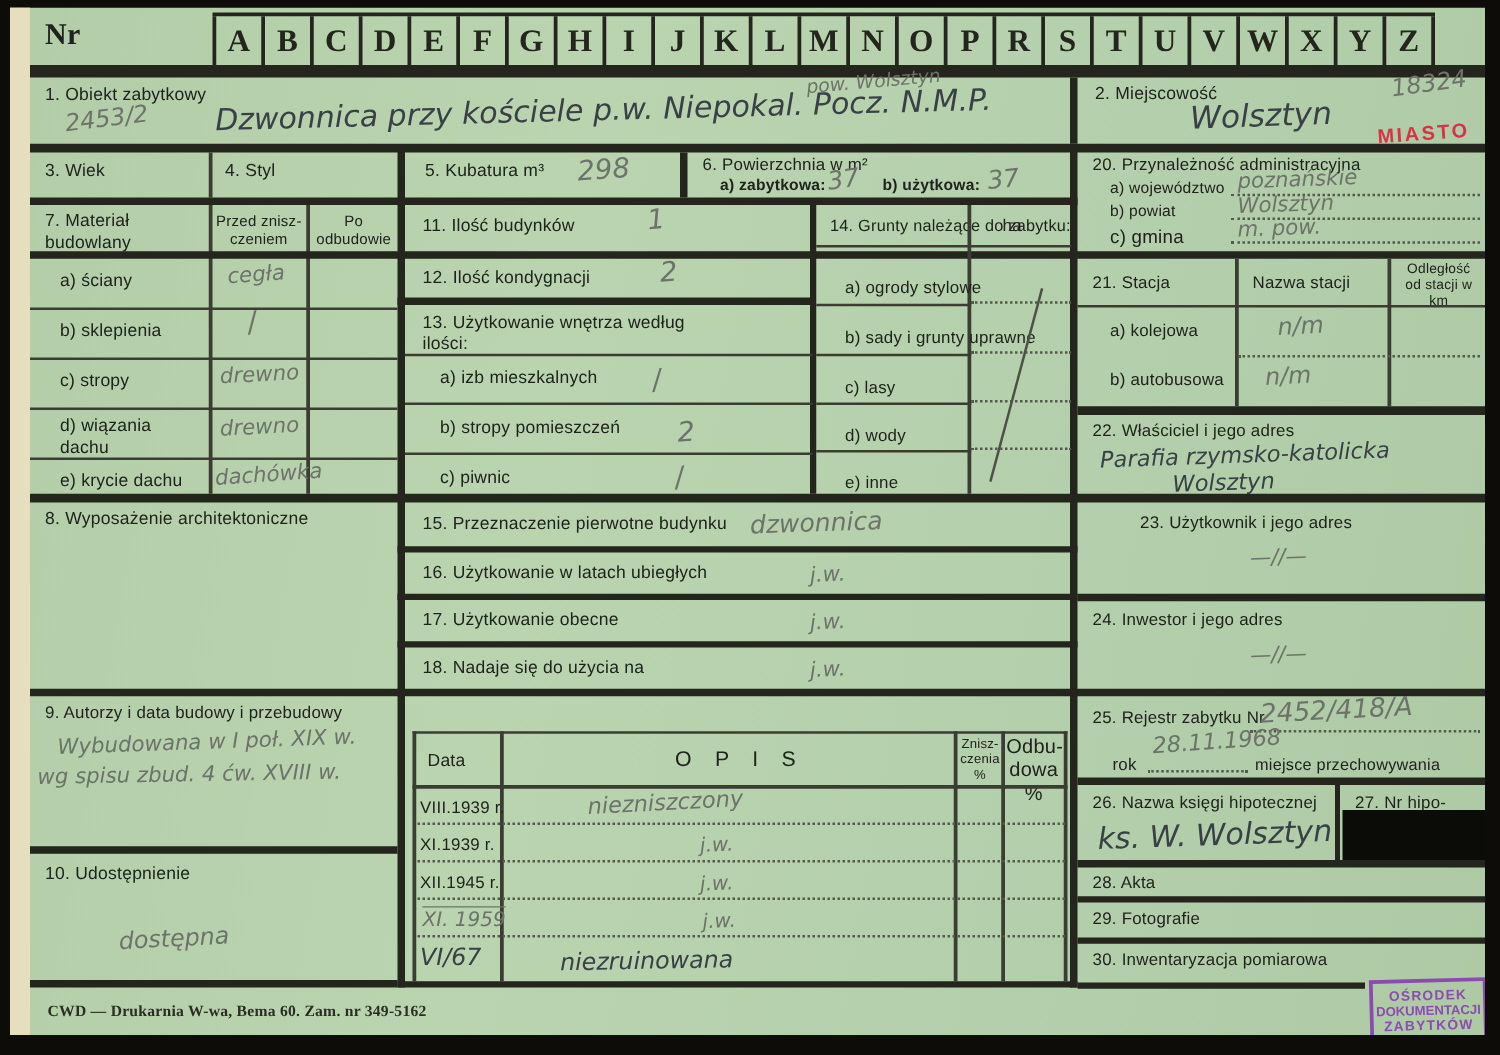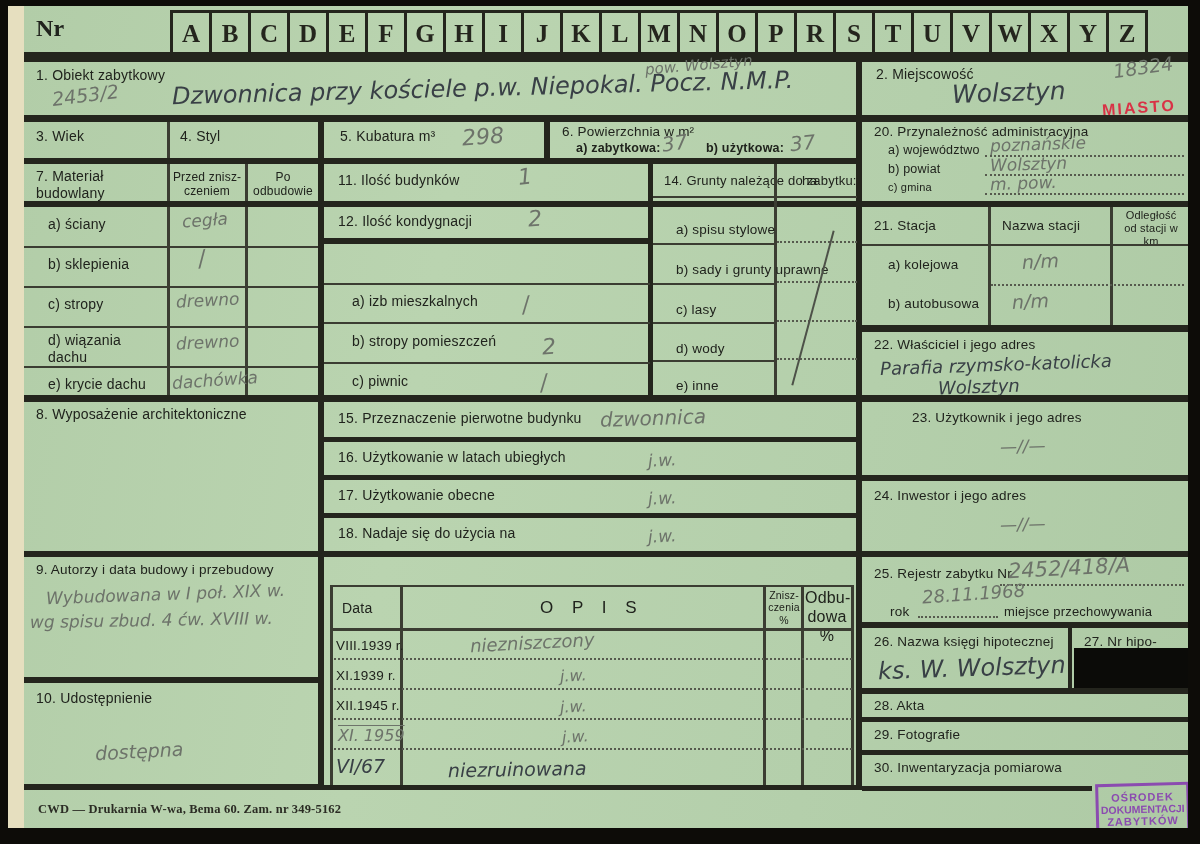--- a/index.html
+++ b/index.html
@@ -84,21 +84,21 @@
   <div class="bar" style="left:24px;top:158px;width:838px;height:6px;"></div>
 
   <div class="bar" style="left:856px;top:119px;width:6px;height:671px;"></div>
   <div class="l" style="left:874px;top:124px;font-size:13.5px;">20. Przynależność administracyjna</div>
   <div class="l" style="left:888px;top:143px;font-size:12.5px;">a) województwo</div>
   <div class="hw pen" style="left:990px;top:136px;font-size:17px;transform:rotate(-2deg);">poznańskie</div>
   <div class="dot" style="left:985px;top:155px;width:199px;"></div>
   <div class="l" style="left:888px;top:162px;font-size:12.5px;">b) powiat</div>
   <div class="hw pen" style="left:990px;top:156px;font-size:17px;transform:rotate(-2deg);">Wolsztyn</div>
   <div class="dot" style="left:985px;top:174px;width:199px;"></div>
-  <div class="l" style="left:888px;top:181px;font-size:11px;">c) gmina</div>
+  <div class="l" style="left:888px;top:181px;font-size:15px;">c) gmina</div>
   <div class="hw pen" style="left:990px;top:175px;font-size:17px;transform:rotate(-2deg);">m. pow.</div>
   <div class="dot" style="left:985px;top:193px;width:199px;"></div>
 
   <div class="l" style="left:36px;top:168px;font-size:14px;width:120px;">7. Materiał budowlany</div>
   <div class="tl" style="left:167px;top:164px;width:3px;height:231px;"></div>
   <div class="tl" style="left:245px;top:164px;width:3px;height:231px;"></div>
   <div class="l" style="left:172px;top:170px;font-size:12px;width:70px;text-align:center;">Przed znisz­czeniem</div>
   <div class="l" style="left:250px;top:170px;font-size:12px;width:66px;text-align:center;">Po odbudowie</div>
   <div class="bar" style="left:24px;top:201px;width:1164px;height:6px;"></div>
 
@@ -116,35 +116,36 @@
   <div class="tl" style="left:24px;top:366px;width:294px;height:2px;"></div>
   <div class="l" style="left:48px;top:376px;font-size:14px;">e) krycie dachu</div>
   <div class="hw pen" style="left:172px;top:372px;font-size:17px;transform:rotate(-4deg);">dachówka</div>
 
   <div class="l" style="left:338px;top:172px;font-size:14px;">11. Ilość budynków</div>
   <div class="hw pen" style="left:518px;top:166px;font-size:22px;transform:rotate(-6deg);">1</div>
   <div class="bar" style="left:648px;top:164px;width:5px;height:231px;"></div>
   <div class="l" style="left:338px;top:213px;font-size:14px;">12. Ilość kondygnacji</div>
   <div class="hw pen" style="left:528px;top:208px;font-size:22px;transform:rotate(-4deg);">2</div>
   <div class="bar" style="left:318px;top:238px;width:334px;height:6px;"></div>
+  <div class="l" style="left:338px;top:249px;font-size:14px;width:220px;">13. Użytkowanie wnętrza według ilości:</div>
   <div class="tl" style="left:324px;top:283px;width:326px;height:2px;"></div>
   <div class="l" style="left:352px;top:293px;font-size:14px;">a) izb mieszkalnych</div>
   <div class="hw pen" style="left:522px;top:294px;font-size:22px;transform:rotate(-10deg);">/</div>
   <div class="tl" style="left:324px;top:322px;width:326px;height:2px;"></div>
   <div class="l" style="left:352px;top:333px;font-size:14px;">b) stropy pomieszczeń</div>
   <div class="hw pen" style="left:542px;top:336px;font-size:22px;transform:rotate(-4deg);">2</div>
   <div class="tl" style="left:324px;top:362px;width:326px;height:2px;"></div>
   <div class="l" style="left:352px;top:373px;font-size:14px;">c) piwnic</div>
   <div class="hw pen" style="left:540px;top:372px;font-size:22px;transform:rotate(-10deg);">/</div>
 
   <div class="l" style="left:664px;top:173px;font-size:13px;">14. Grunty należące do zabytku:</div>
   <div class="tl" style="left:774px;top:164px;width:3px;height:231px;"></div>
   <div class="l" style="left:802px;top:173px;font-size:13.5px;">ha</div>
   <div class="tl" style="left:653px;top:196px;width:204px;height:2px;"></div>
-  <div class="l" style="left:676px;top:222px;font-size:13.5px;">a) spisu stylowe</div>
+  <div class="l" style="left:676px;top:222px;font-size:13.5px;">a) ogrody stylowe</div>
   <div class="tl" style="left:653px;top:243px;width:124px;height:2px;"></div>
   <div class="dot" style="left:777px;top:241px;width:80px;"></div>
   <div class="l" style="left:676px;top:262px;font-size:13.5px;">b) sady i grunty uprawne</div>
   <div class="tl" style="left:653px;top:283px;width:124px;height:2px;"></div>
   <div class="dot" style="left:777px;top:281px;width:80px;"></div>
   <div class="l" style="left:676px;top:302px;font-size:13.5px;">c) lasy</div>
   <div class="tl" style="left:653px;top:322px;width:124px;height:2px;"></div>
   <div class="dot" style="left:777px;top:320px;width:80px;"></div>
   <div class="l" style="left:676px;top:341px;font-size:13.5px;">d) wody</div>
   <div class="tl" style="left:653px;top:360px;width:124px;height:2px;"></div>

